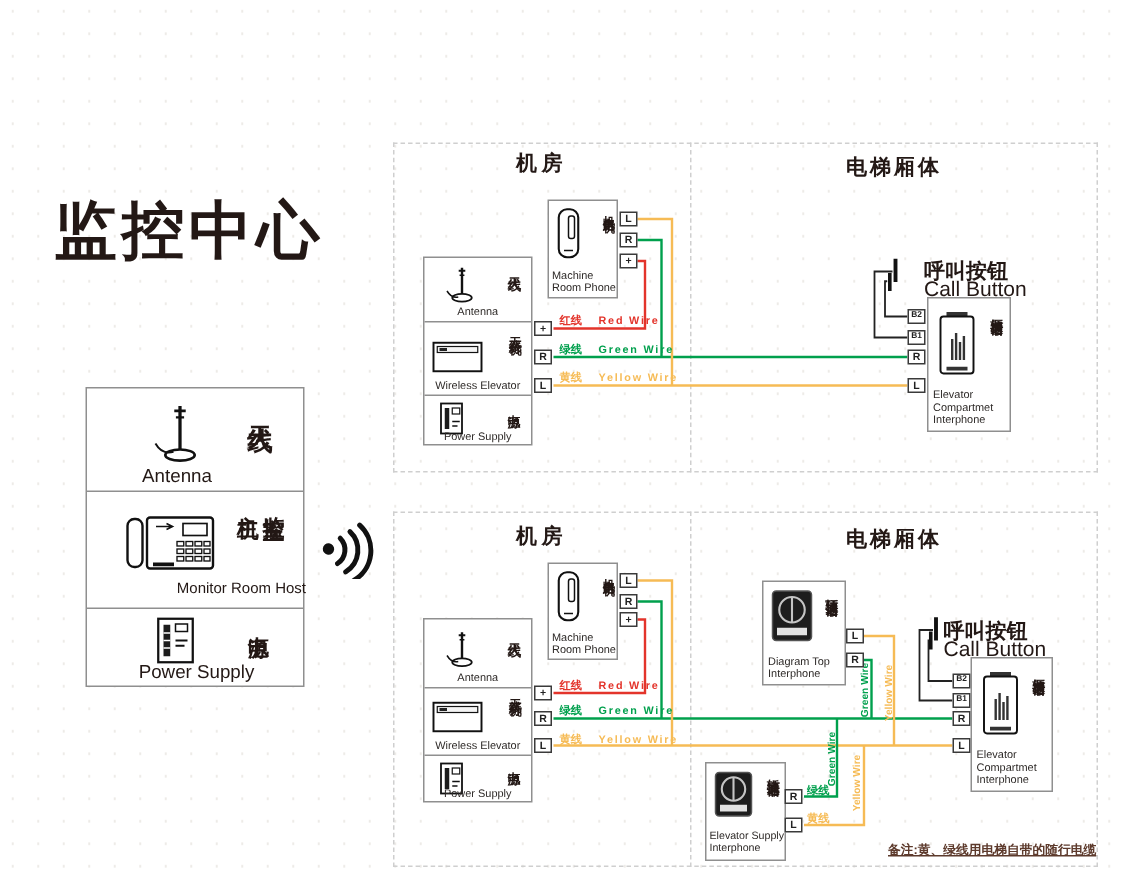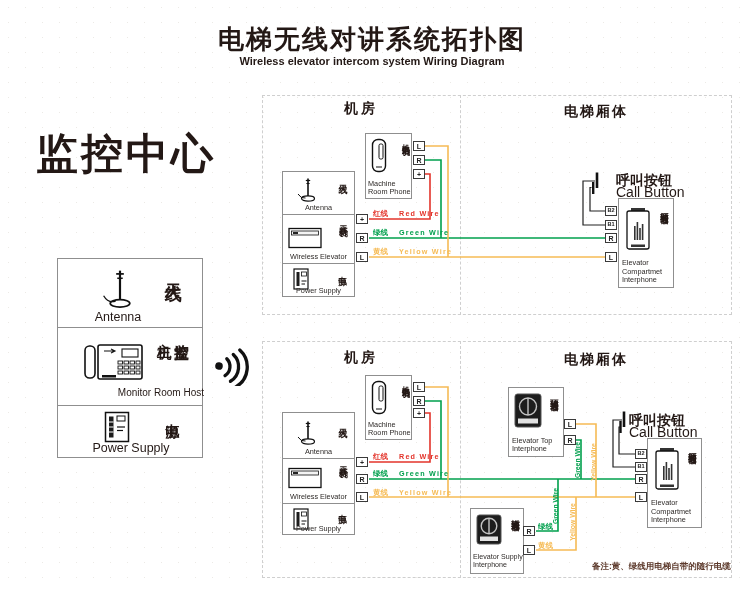--- a/index.html
+++ b/index.html
@@ -61,22 +61,20 @@
     <path d="M536,531 H558 V479" fill="none" stroke="#00a04d" stroke-width="1.6"></path>
     <path d="M536,550 H576 V497" fill="none" stroke="#f6bb55" stroke-width="1.6"></path>
     <path d="M635,467 H613 V420 H622" fill="none" stroke="#222" stroke-width="1.2"></path>
     <path d="M635,454 H619 V427 H620.5" fill="none" stroke="#222" stroke-width="1.2"></path>
     <g>
       <line x1="624" y1="411.5" x2="624" y2="427" stroke="#111" stroke-width="2.6"></line>
       <line x1="620.5" y1="421" x2="620.5" y2="433" stroke="#111" stroke-width="2.4"></line>
     </g>
   </svg>
 
-  <div class="abs" style="left:162px;top:22px;width:420px;text-align:center;font-size:26px;font-weight:900;letter-spacing:2px;z-index:3;">电梯无线对讲系统拓扑图</div>
-  <div class="abs" style="left:162px;top:55px;width:420px;text-align:center;font-size:11px;font-weight:bold;z-index:3;">Wireless elevator intercom system Wiring Diagram</div>
 
   <div class="abs" style="left:36px;top:126px;font-size:42px;font-weight:900;letter-spacing:3px;z-index:3;text-align:right;">监控中心</div>
 
   <div class="box" style="left:57px;top:258px;width:146px;height:200px;">
     <div class="rowline" style="top:68px;"></div>
     <div class="rowline" style="top:146px;"></div>
 
     <svg class="icon" style="left:38px;top:4px;" width="48" height="48" viewBox="0 0 40 44">
       <line x1="20" y1="7" x2="20" y2="34" stroke="#111" stroke-width="2"></line>
       <line x1="16.5" y1="10" x2="23.5" y2="10" stroke="#111" stroke-width="1.6"></line>
@@ -292,21 +290,21 @@
 
   <div class="box" style="left:508px;top:387px;width:56px;height:70px;">
     <svg class="icon" style="left:5px;top:5px;" width="28" height="40" viewBox="0 0 28 40">
       <rect x="1" y="1" width="26" height="33" rx="2.5" fill="#1d1d1d" stroke="#555" stroke-width="1"></rect>
       <circle cx="14" cy="13.5" r="8.5" fill="none" stroke="#c4c4c4" stroke-width="1.4"></circle>
       <line x1="14" y1="5" x2="14" y2="22" stroke="#c4c4c4" stroke-width="1.4"></line>
       <rect x="4" y="25.5" width="20" height="5" fill="#e2e2e2"></rect>
     </svg>
     <div class="vzh abs" style="right:4px;top:4px;font-size:8.5px;font-weight:bold;z-index:3;">轿顶通话器</div>
     <div class="abs enl" style="left:3px;bottom:3px;z-index:3;">
-      <div>Elevator Top</div>
+      <div>Diagram Top</div>
       <div>Interphone</div>
     </div>
   </div>
   <div class="term" style="left:564px;top:419px;">L</div>
   <div class="term" style="left:564px;top:435px;">R</div>
 
   <div class="rot" style="left:577px;top:460px;color:#00a04d;">Green Wire</div>
   <div class="rot" style="left:593px;top:462px;color:#f6bb55;">Yellow Wire</div>
   <div class="rot" style="left:555px;top:506px;color:#00a04d;">Green Wire</div>
   <div class="rot" style="left:572px;top:522px;color:#f6bb55;">Yellow Wire</div>
@@ -347,15 +345,15 @@
     <div class="abs enl" style="left:2px;bottom:3px;font-size:7.1px;z-index:3;">
       <div>Elevator Supply</div>
       <div>Interphone</div>
     </div>
   </div>
   <div class="term" style="left:523px;top:526px;">R</div>
   <div class="term" style="left:523px;top:545px;">L</div>
   <div class="wlabel" style="left:538px;top:522px;color:#00a04d;">绿线</div>
   <div class="wlabel" style="left:538px;top:541px;color:#f6bb55;">黄线</div>
 
-  <div class="abs" style="left:592px;top:561px;font-size:8.5px;font-weight:bold;color:#5d3a2c;white-space:nowrap;z-index:3;">备注:黄、绿线用电梯自带的随行电缆</div>
+  <div class="abs" style="left:592px;top:561px;font-size:8.5px;font-weight:bold;color:#5d3a2c;white-space:nowrap;z-index:3;text-decoration:underline;">备注:黄、绿线用电梯自带的随行电缆</div>
 
 </div>
 
 </body></html>

